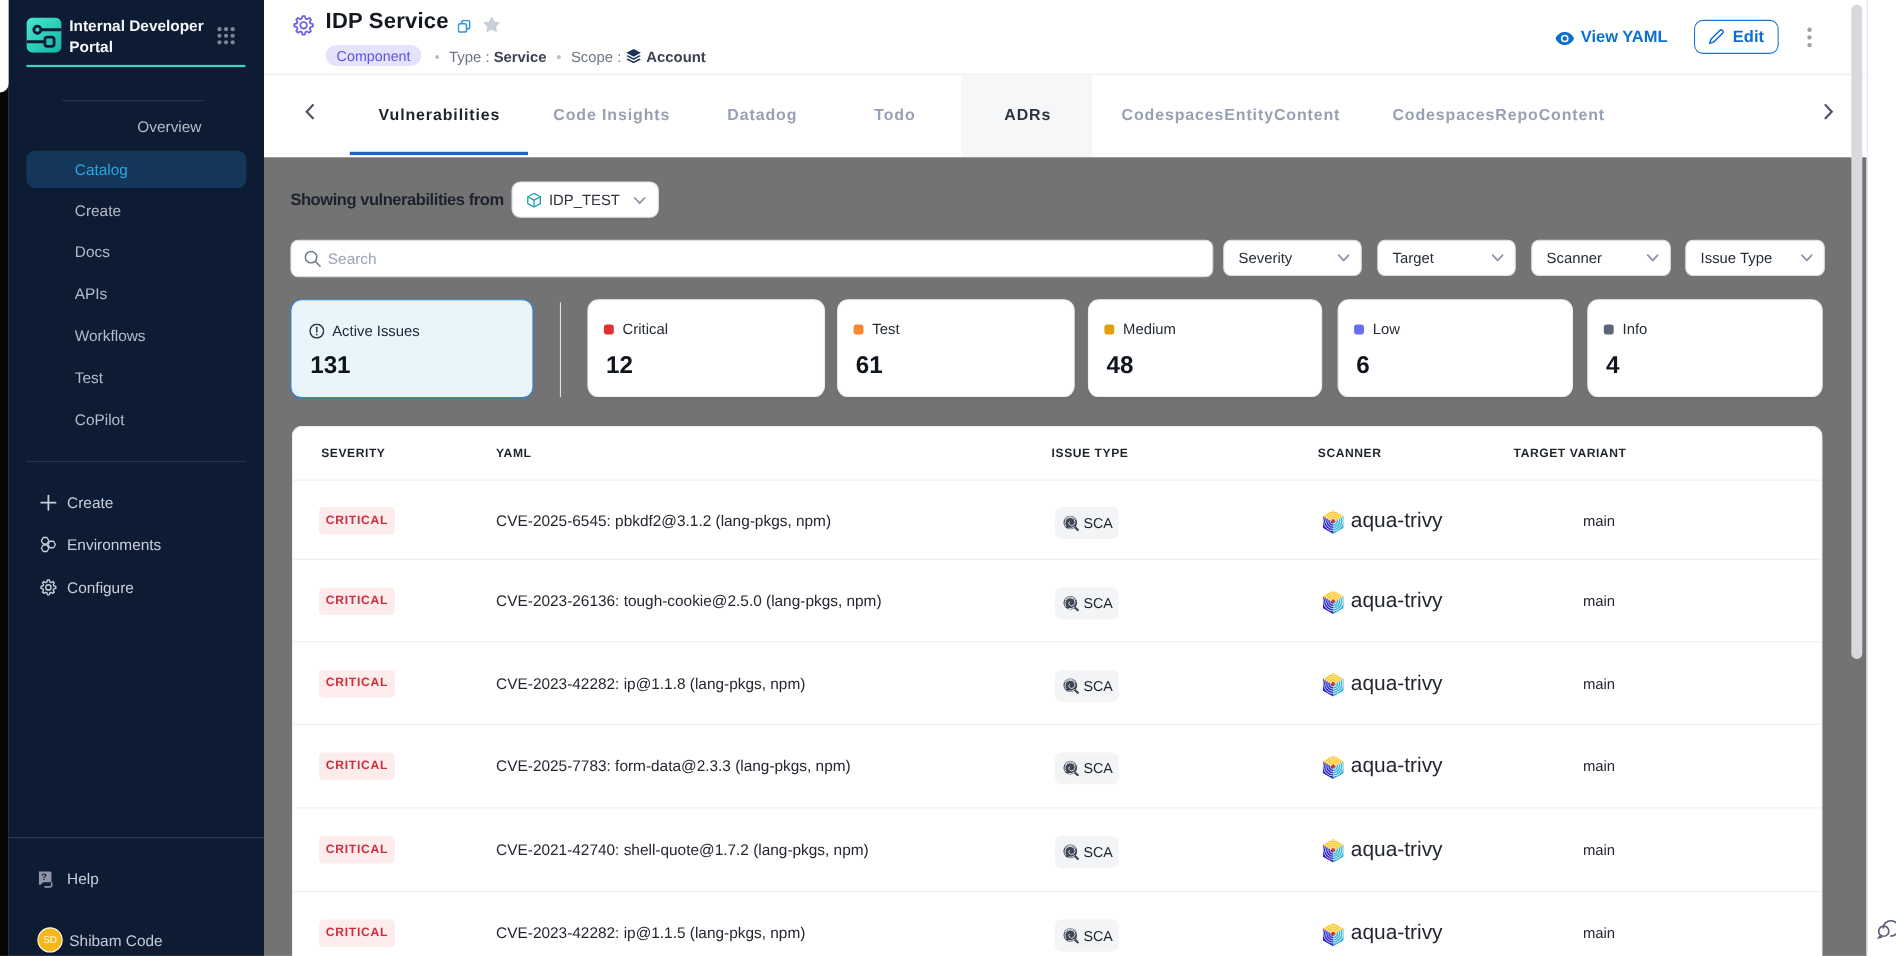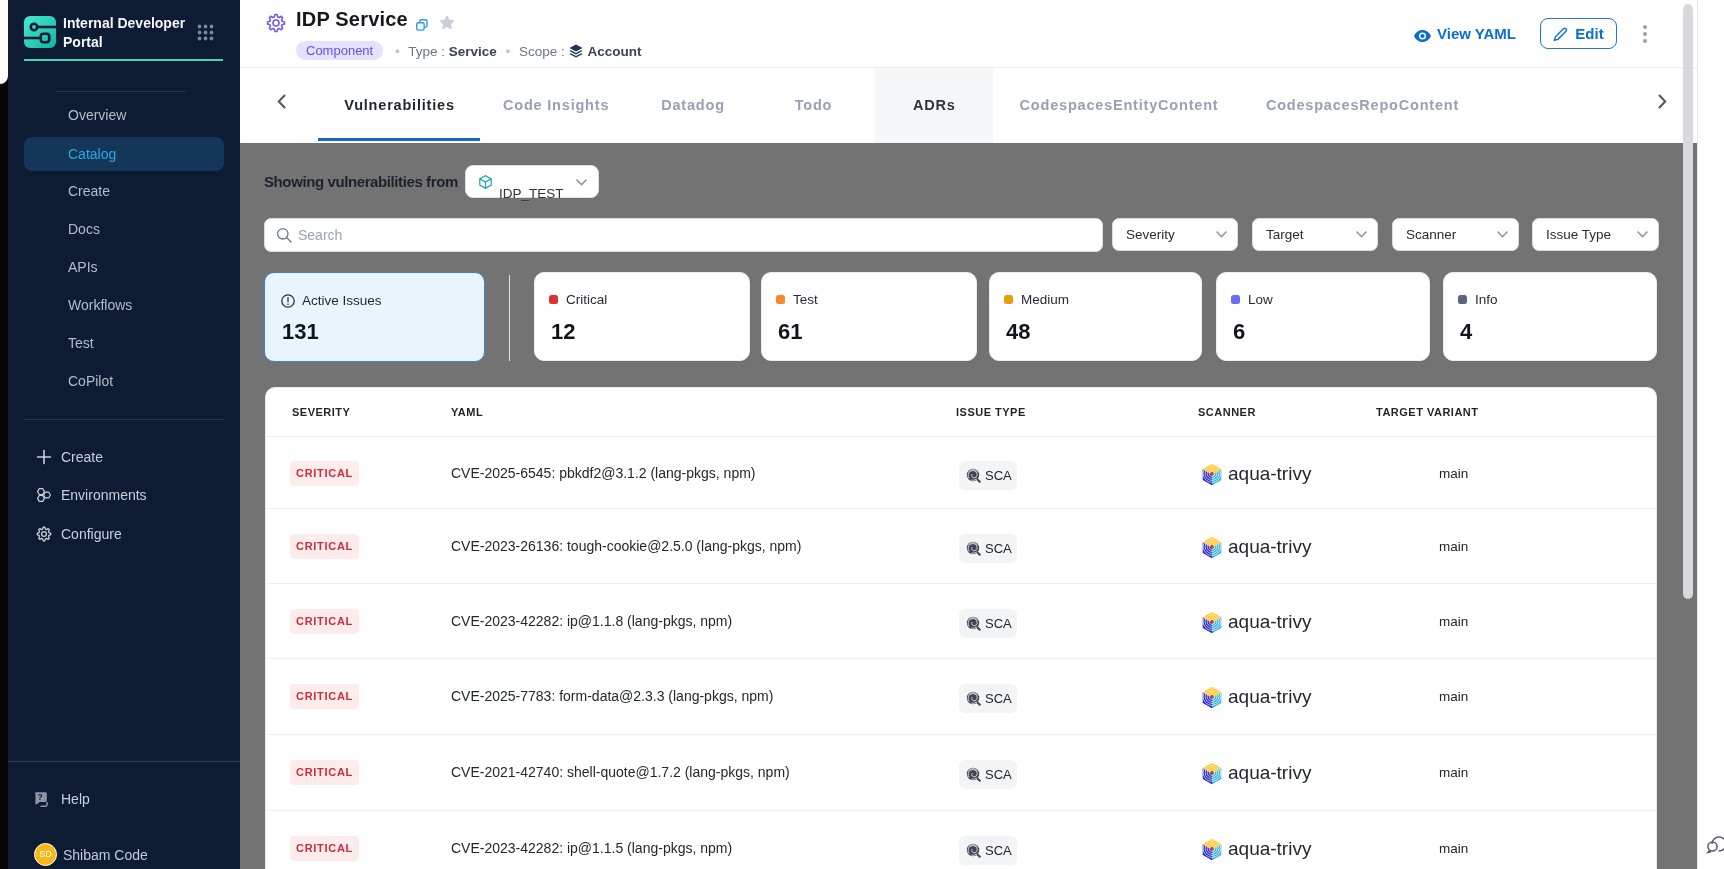--- a/index.html
+++ b/index.html
@@ -63,21 +63,21 @@
   color:#98a1b3; letter-spacing:0.8px; text-align:center; white-space:nowrap; }
 #tab-adrs-bg { left:634px; top:0; width:119px; height:75px; background:#f6f7f9; }
 #tab-underline { left:78px; top:70px; width:162px; height:3px; background:#1a63c8; }
 .tchev { position:absolute; top:26px; color:#5a6270; }
 
 
 #content { left:240px; top:143px; width:1457px; height:726px; background:#737373; }
 #showing { left:24px; top:30px; font-size:15px; font-weight:700; color:#1c222d; white-space:nowrap; letter-spacing:-0.4px; }
 #envsel { left:225px; top:22px; width:134px; height:33px; background:#fff; border:1px solid #dcdfe8; border-radius:8px; }
 #envsel .cube { position:absolute; left:13px; top:9px; }
-#envsel .lbl { position:absolute; left:33px; top:12px; line-height:31px; font-size:13.5px; color:#2e333d; }
+#envsel .lbl { position:absolute; left:33px; top:0; line-height:31px; font-size:13.5px; color:#2e333d; }
 #envsel .chev { position:absolute; right:11px; top:13px; } #envsel .chev svg { display:block; }
 
 #searchbox { left:24px; top:75px; width:839px; height:34px; background:#fff; border:1px solid #d8dce5; border-radius:7px; }
 #searchbox svg { position:absolute; left:11px; top:8px; }
 #searchbox span { position:absolute; left:33px; top:0; line-height:32px; font-size:14px; color:#9aa4b5; }
 .filter { position:absolute; top:75px; height:33px; background:#fff; border:1px solid #d8dce5; border-radius:7px;
   font-size:13.5px; color:#262c38; }
 .filter span { position:absolute; left:13px; top:0; line-height:31px; }
 .filter svg { position:absolute; right:10px; top:12px; }
 
@@ -141,21 +141,21 @@
       <circle cx="2.5" cy="8.5" r="1.9"></circle>
         <circle cx="8.5" cy="8.5" r="1.9"></circle>
         <circle cx="14.5" cy="8.5" r="1.9"></circle>
       <circle cx="2.5" cy="14.5" r="1.9"></circle>
         <circle cx="8.5" cy="14.5" r="1.9"></circle>
         <circle cx="14.5" cy="14.5" r="1.9"></circle>
     </svg>
   </div>
   <div class="abs" id="tealline"></div>
   <div class="abs sdiv" id="sdiv1"></div>
-  <div class="abs navitem" style="top:96px;">Overview</div>
+  <div class="abs navitem" style="top:96px;text-align:center;">Overview</div>
   <div class="abs" id="nav-catalog-bg"></div>
   <div class="abs navitem" id="nav-catalog" style="top:135px;">Catalog</div>
   <div class="abs navitem" style="top:172px;">Create</div>
   <div class="abs navitem" style="top:210px;">Docs</div>
   <div class="abs navitem" style="top:248px;">APIs</div>
   <div class="abs navitem" style="top:286px;">Workflows</div>
   <div class="abs navitem" style="top:324px;">Test</div>
   <div class="abs navitem" style="top:362px;">CoPilot</div>
   <div class="abs sdiv" id="sdiv2"></div>
   <div class="abs bitem" style="top:438px;">

